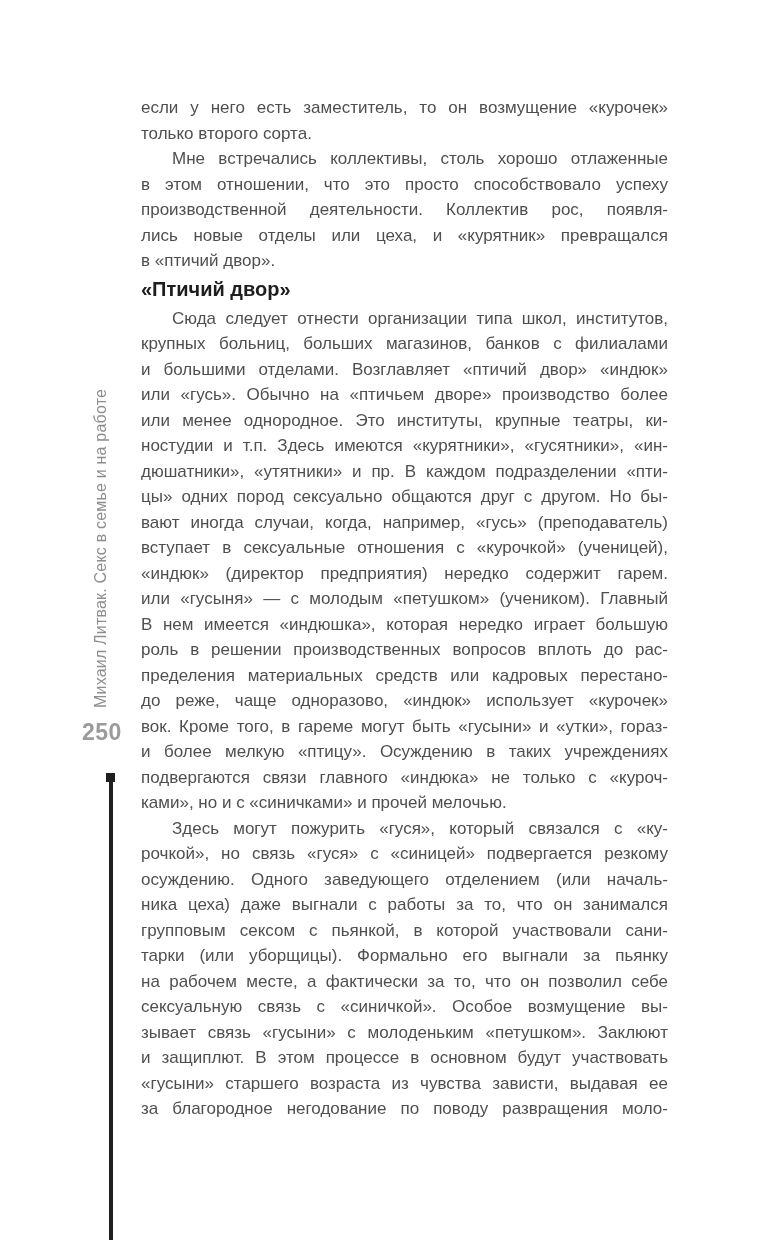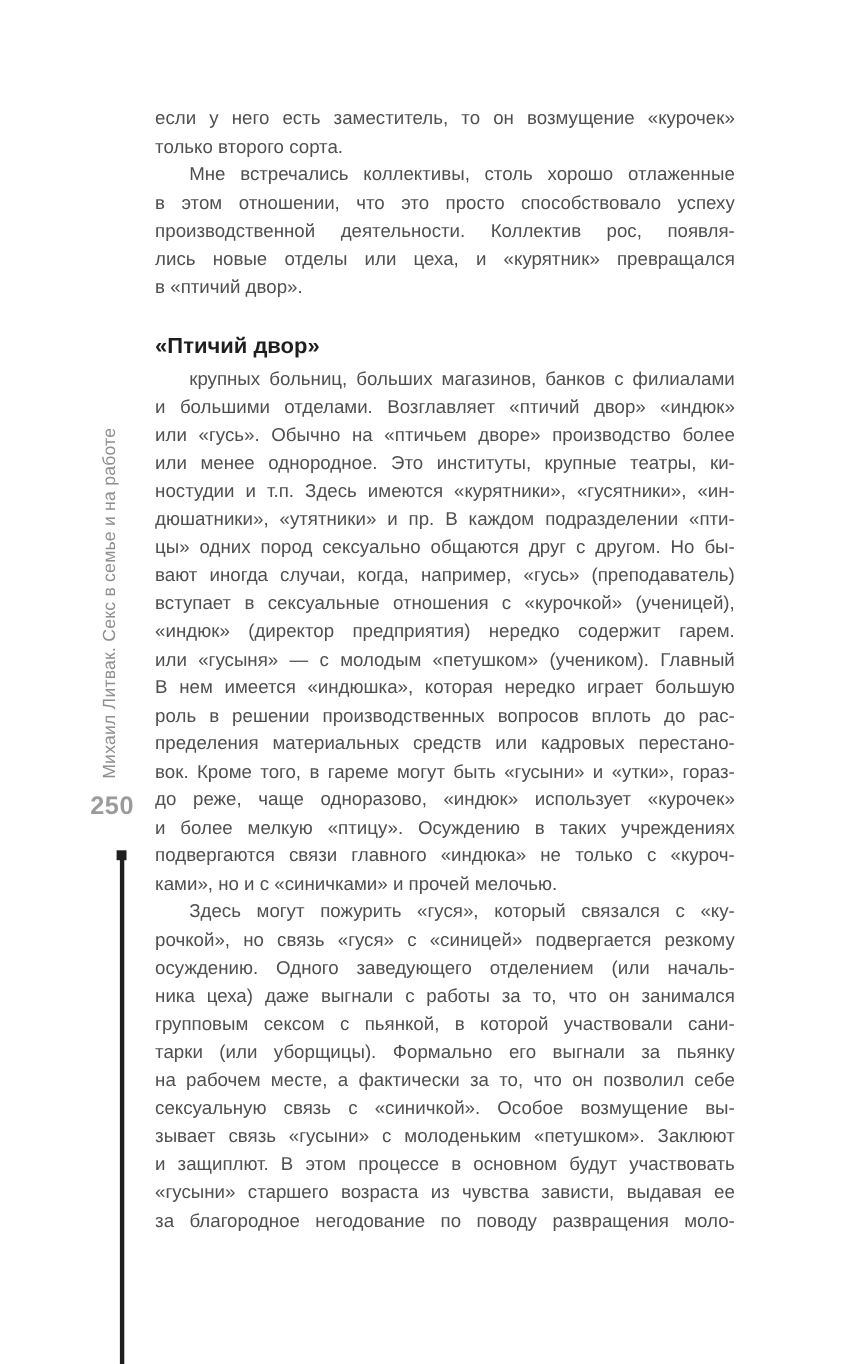--- a/index.html
+++ b/index.html
@@ -75,21 +75,21 @@
     text-align-last: justify;
     white-space: normal;
   }
   .line.flush {
     text-align-last: left;
   }
   .para.indent .line:first-child {
     text-indent: 31px;
   }
   .heading {
-    margin-top: 28px;
+    margin-top: 2px;
     margin-bottom: 4px;
     height: 26px;
     line-height: 26px;
     font-size: 20px;
     font-weight: bold;
     color: var(--heading-color);
   }
 </style>
 </head>
 <body>
@@ -106,36 +106,37 @@
       </div>
       <div class="para indent">
         <div class="line">Мне встречались коллективы, столь хорошо отлаженные</div>
         <div class="line">в этом отношении, что это просто способствовало успеху</div>
         <div class="line">производственной деятельности. Коллектив рос, появля-</div>
         <div class="line">лись новые отделы или цеха, и «курятник» превращался</div>
         <div class="line flush">в «птичий двор».</div>
       </div>
       <div class="heading">«Птичий двор»</div>
       <div class="para indent">
+        <div class="line">Сюда следует отнести организации типа школ, институтов,</div>
         <div class="line">крупных больниц, больших магазинов, банков с филиалами</div>
         <div class="line">и большими отделами. Возглавляет «птичий двор» «индюк»</div>
         <div class="line">или «гусь». Обычно на «птичьем дворе» производство более</div>
         <div class="line">или менее однородное. Это институты, крупные театры, ки-</div>
         <div class="line">ностудии и т.п. Здесь имеются «курятники», «гусятники», «ин-</div>
         <div class="line">дюшатники», «утятники» и пр. В каждом подразделении «пти-</div>
         <div class="line">цы» одних пород сексуально общаются друг с другом. Но бы-</div>
         <div class="line">вают иногда случаи, когда, например, «гусь» (преподаватель)</div>
         <div class="line">вступает в сексуальные отношения с «курочкой» (ученицей),</div>
         <div class="line">«индюк» (директор предприятия) нередко содержит гарем.</div>
         <div class="line">или «гусыня» — с молодым «петушком» (учеником). Главный</div>
         <div class="line">В нем имеется «индюшка», которая нередко играет большую</div>
         <div class="line">роль в решении производственных вопросов вплоть до рас-</div>
         <div class="line">пределения материальных средств или кадровых перестано-</div>
+        <div class="line">до реже, чаще одноразово, «индюк» использует «курочек»</div>
         <div class="line">вок. Кроме того, в гареме могут быть «гусыни» и «утки», гораз-</div>
-        <div class="line">до реже, чаще одноразово, «индюк» использует «курочек»</div>
         <div class="line">и более мелкую «птицу». Осуждению в таких учреждениях</div>
         <div class="line">подвергаются связи главного «индюка» не только с «куроч-</div>
         <div class="line flush">ками», но и с «синичками» и прочей мелочью.</div>
       </div>
       <div class="para indent">
         <div class="line">Здесь могут пожурить «гуся», который связался с «ку-</div>
         <div class="line">рочкой», но связь «гуся» с «синицей» подвергается резкому</div>
         <div class="line">осуждению. Одного заведующего отделением (или началь-</div>
         <div class="line">ника цеха) даже выгнали с работы за то, что он занимался</div>
         <div class="line">групповым сексом с пьянкой, в которой участвовали сани-</div>

